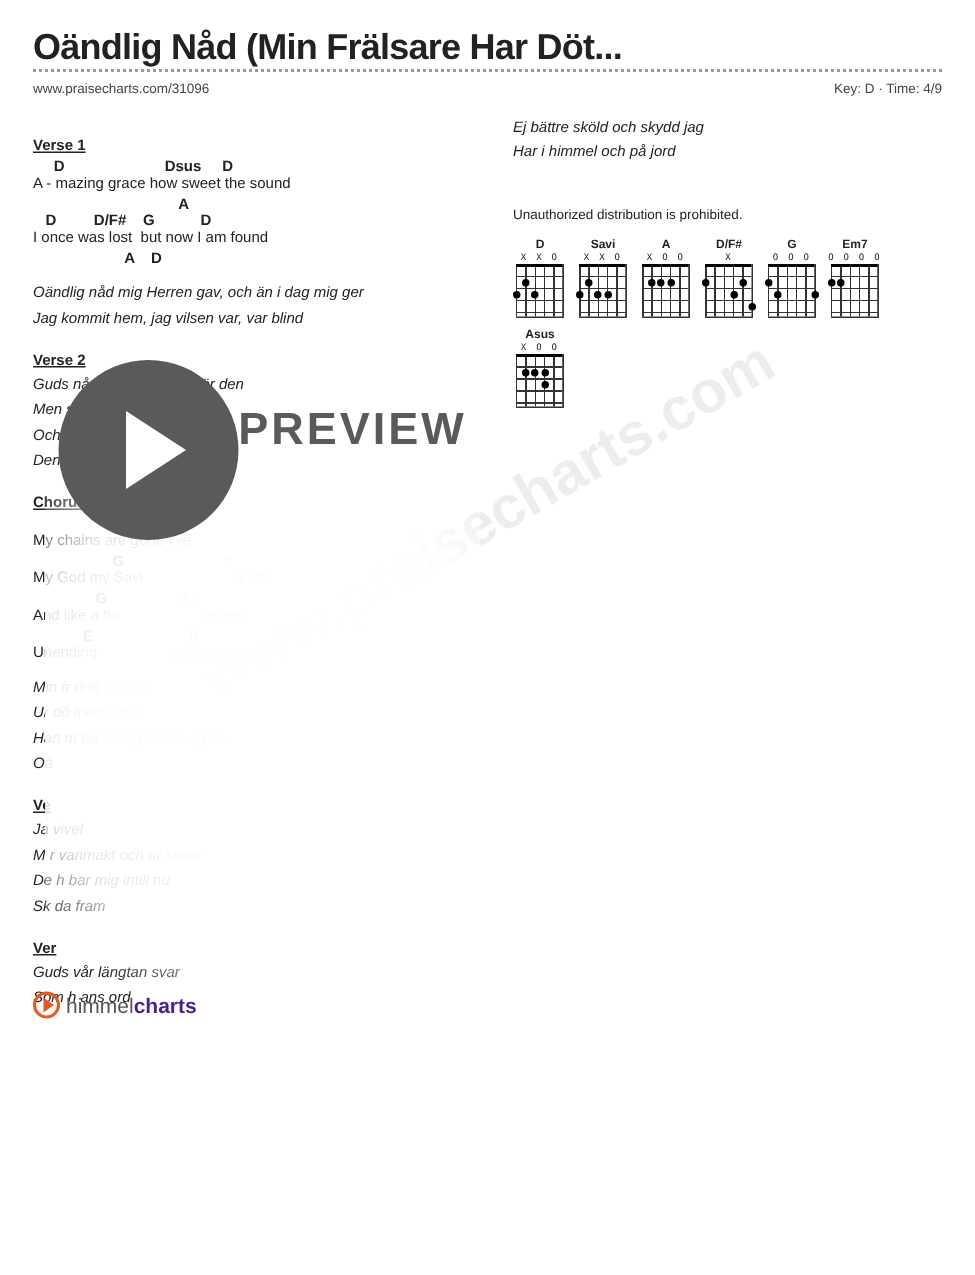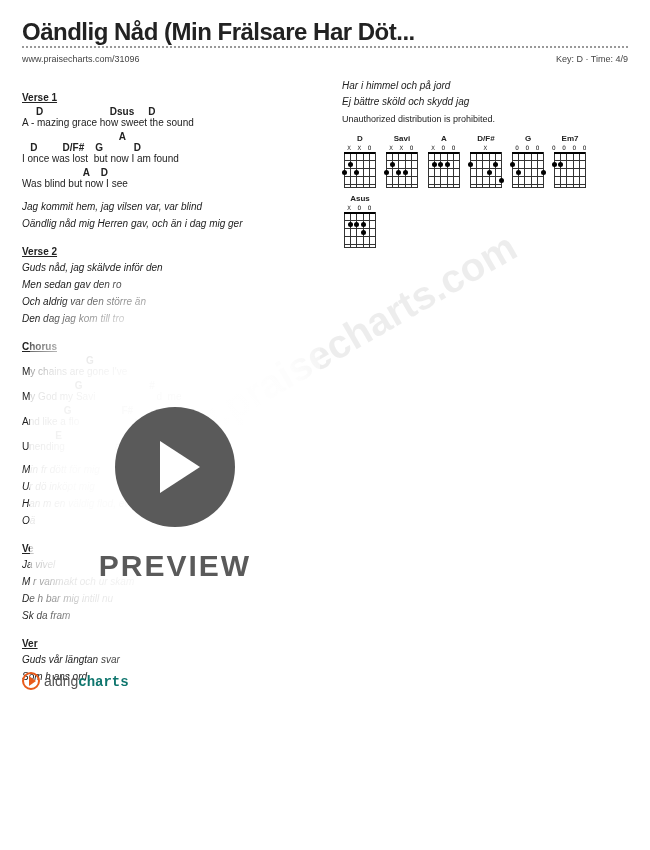--- a/index.html
+++ b/index.html
@@ -69,21 +69,21 @@
   }
   .italic-block div { margin-bottom: 1px; }
   .right-text {
     font-style: italic;
     font-size: 10px;
     line-height: 1.6;
   }
   .prohibit {
     font-size: 9px;
     font-style: normal;
-    margin-top: 4px;
+    margin-top: 28px;
     margin-bottom: 10px;
   }
   .chord-diagrams {
     display: flex;
     gap: 6px;
     flex-wrap: wrap;
   }
   .chord-diagram {
     width: 36px;
     text-align: center;
@@ -129,22 +129,21 @@
     pointer-events: none;
   }
   .preview-overlay {
     position: absolute;
     top: 270px;
     left: 30px;
     width: 290px;
     height: 480px;
     background: radial-gradient(ellipse 260px 260px at 50% 42%, rgba(255,255,255,0.98) 0%, rgba(255,255,255,0.98) 40%, rgba(255,255,255,0.88) 60%, rgba(255,255,255,0) 80%);
     display: flex;
-    flex-direction: column;
-    align-items: center;
+    flex-direction: row;
     justify-content: center;
     pointer-events: none;
   }
   .play-circle {
     width: 120px;
     height: 120px;
     border-radius: 50%;
     background: #5a5a5a;
     display: flex;
     align-items: center;
@@ -186,21 +185,21 @@
     width: 0; height: 0;
     border-left: 7px solid #e85a1a;
     border-top: 5px solid transparent;
     border-bottom: 5px solid transparent;
     margin-left: 2px;
   }
   .logo-text {
     font-size: 14px;
     color: #555;
   }
-  .logo-text b { color: #0f766e; font-family: Liberation Mono, monospace; }
+  .logo-text b { color: #4c1d95; }
 </style>
 </head>
 <body>
 
 <div class="page">
 
   <h1>Oändlig Nåd (Min Frälsare Har Döt...</h1>
   <div class="dotline"></div>
   <div class="metaRow">
     <span>www.praisecharts.com/31096</span>
@@ -211,25 +210,24 @@
     <div class="col-left">
 
       <div class="section-title">Verse 1</div>
       <div class="lyric-block">
         <div class="chord-line">     D                        Dsus     D</div>
         <div class="lyric-line">A - mazing grace how sweet the sound</div>
         <div class="chord-line">                                   A</div>
         <div class="chord-line">   D         D/F#    G           D</div>
         <div class="lyric-line">I once was lost  but now I am found</div>
         <div class="chord-line">                      A    D</div>
-        <div class="lyric-line">Was blind but now I see</div>
       </div>
       <div class="italic-block">
+        <div>Oändlig nåd mig Herren gav, och än i dag mig ger</div>
         <div>Jag kommit hem, jag vilsen var, var blind</div>
-        <div>Oändlig nåd mig Herren gav, och än i dag mig ger</div>
       </div>
 
       <div class="section-title">Verse 2</div>
       <div class="italic-block" style="margin-top:2px">
         <div>Guds nåd, jag skälvde inför den</div>
         <div>Men sedan gav den ro</div>
         <div>Och aldrig var den större än</div>
         <div>Den dag jag kom till tro</div>
       </div>
 
@@ -262,22 +260,22 @@
       <div class="section-title">Ver</div>
       <div class="italic-block" style="margin-top:2px">
         <div>Guds                    vår längtan svar</div>
         <div>Som h              ans ord</div>
       </div>
 
     </div>
 
     <div class="col-right">
       <div class="right-text">
+        <div>Ej bättre sköld och skydd jag</div>
         <div>Har i himmel och på jord</div>
-        <div>Ej bättre sköld och skydd jag</div>
       </div>
       <div class="prohibit">Unauthorized distribution is prohibited.</div>
 
       <div class="chord-diagrams">
 
       <div class="chord-diagram">
             <div class="chord-name">D</div>
             <div class="fret-markers">X X O</div>
             <div class="fretboard">
               <div class="dot" style="left: 4.2px; top: 10px;"></div>
@@ -352,17 +350,17 @@
       <div class="play-triangle"></div>
     </div>
     <div class="preview-text">PREVIEW</div>
   </div>
 
   <div class="footer-logo">
     <div class="logo-icon">
       <div class="logo-tri"></div>
     </div>
     <div class="logo-text">
-      <span>aldrig</span><b>charts</b>
+      <span>himmel</span><b>charts</b>
     </div>
   </div>
 
 </div>
 
 </body></html>

